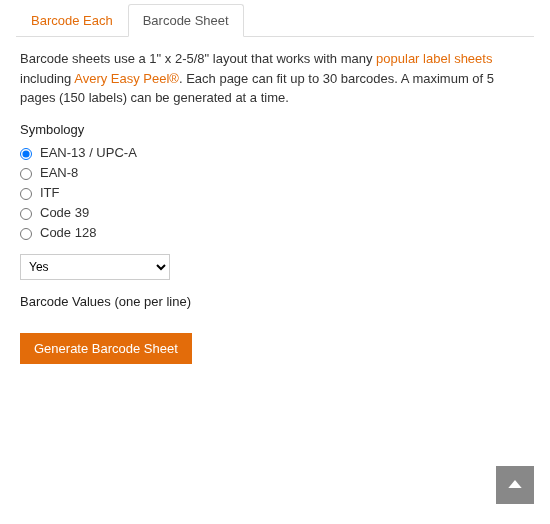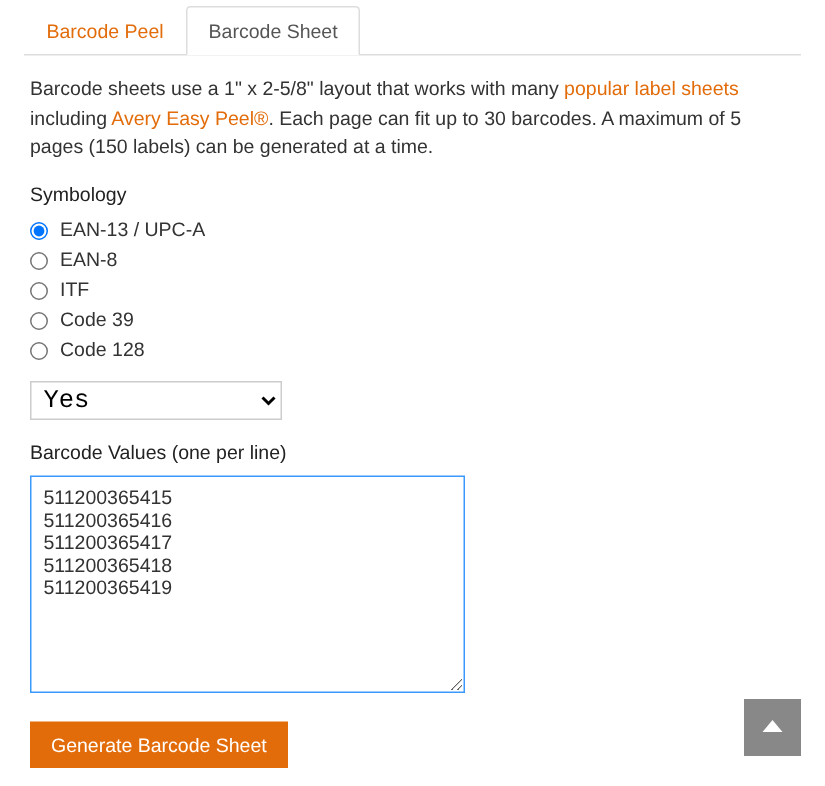--- a/index.html
+++ b/index.html
@@ -54,27 +54,26 @@
   }
   .radio-row input[type=radio] {
     margin: 0 8px 0 0;
     width: 12px; height: 12px;
   }
   .radio-row label { cursor: pointer; }
   .select-wrap {
     margin-bottom: 14px;
   }
   select {
-    width: 168px;
+    width: 150px;
     height: 26px;
-    font-size: 17px;
+    font-size: 12px;
     border: 1px solid #ccc;
     padding: 2px 4px;
     background: #fff;
-    font-family: Liberation Mono, monospace;
   }
   textarea {
     width: 290px;
     height: 145px;
     border: 1px solid #3b99fc;
     outline: none;
     font-family: Arial, Helvetica, sans-serif;
     font-size: 13px;
     padding: 6px 8px;
     resize: both;
@@ -101,21 +100,21 @@
     align-items: center;
     justify-content: center;
     cursor: pointer;
   }
   .to-top svg { width: 16px; height: 16px; }
 </style>
 </head>
 <body>
 
 <div class="tabs">
-  <div class="tab">Barcode Peel</div>
+  <div class="tab">Barcode Each</div>
   <div class="tab active">Barcode Sheet</div>
 </div>
 
 <div class="content">
 
   <div class="intro">
     <span>Barcode sheets use a 1" x 2-5/8" layout that works with many </span><a href="#">popular label sheets</a><span> including </span><a href="#">Avery Easy Peel®</a><span>. Each page can fit up to 30 barcodes. A maximum of 5 pages (150 labels) can be generated at a time.</span>
   </div>
 
   <div class="section-label">Symbology</div>
@@ -140,25 +139,20 @@
         <input type="radio" name="symbology" style="">
         <label>Code 128</label>
       </div>
     </div>
 
   <div class="select-wrap">
     <select id="include-text-select"><option>Yes</option><option>No</option></select>
   </div>
 
   <div class="section-label">Barcode Values (one per line)</div>
-  <textarea id="barcode-values-ta" style="">511200365415
-511200365416
-511200365417
-511200365418
-511200365419</textarea>
 
   <div>
     <button class="gen-btn">Generate Barcode Sheet</button>
   </div>
 
 </div>
 
 <div class="to-top">
   <span>
     <svg viewBox="0 0 24 24">

